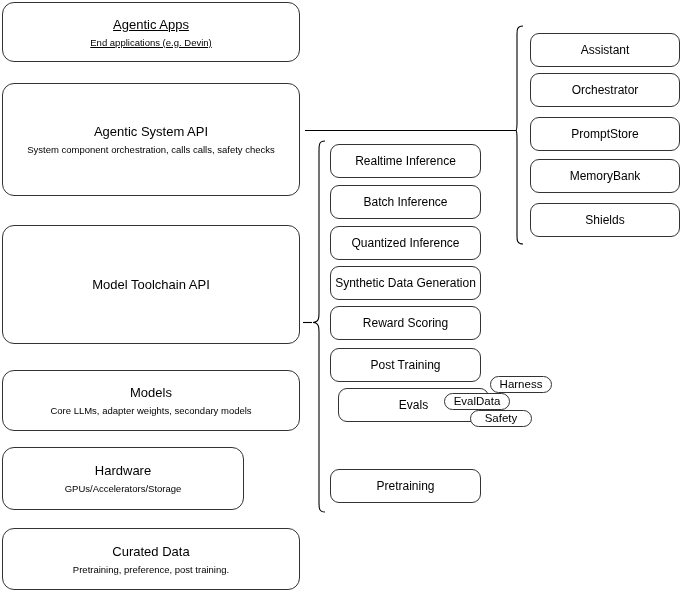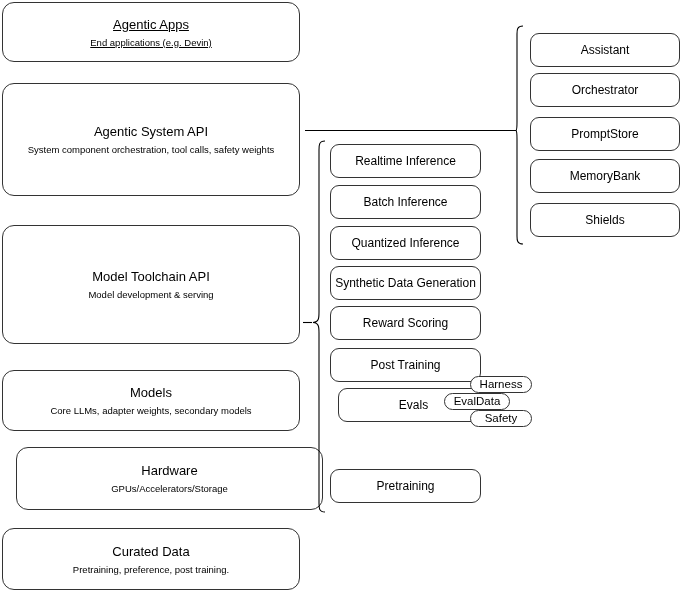--- a/index.html
+++ b/index.html
@@ -97,34 +97,33 @@
 
 <div id="canvas">
 
   <div class="box layer" style="left:2px; top:2px; width:298px; height:60px;text-decoration:underline;">
     <div class="title">Agentic Apps</div>
     <div class="subtitle">End applications (e.g. Devin)</div>
   </div>
 
   <div class="box layer" style="left:2px; top:83px; width:298px; height:113px;">
     <div class="title">Agentic System API</div>
-    <div class="subtitle">System component orchestration, tool calls, safety weights</div>
+    <div class="subtitle">System component orchestration, calls calls, safety checks</div>
   </div>
 
   <div class="box layer" style="left:2px; top:225px; width:298px; height:119px;">
     <div class="title">Model Toolchain API</div>
-    <div class="subtitle">Model development &amp; serving</div>
   </div>
 
   <div class="box layer" style="left:2px; top:370px; width:298px; height:61px;">
     <div class="title">Models</div>
     <div class="subtitle">Core LLMs, adapter weights, secondary models</div>
   </div>
 
-  <div class="box layer" style="left:16px; top:447px; width:307px; height:63px;">
+  <div class="box layer" style="left:2px; top:447px; width:242px; height:63px;">
     <div class="title">Hardware</div>
     <div class="subtitle">GPUs/Accelerators/Storage</div>
   </div>
 
   <div class="box layer" style="left:2px; top:528px; width:298px; height:62px;">
     <div class="title">Curated Data</div>
     <div class="subtitle">Pretraining, preference, post training.</div>
   </div>
 
   <div class="connector" style="left:0; top:0; width:682px; height:591px;">
@@ -175,21 +174,21 @@
   <div class="box chip" style="left:330px; top:348px; width:151px;">
     <div class="label">Post Training</div>
   </div>
   <div class="box chip" style="left:338px; top:388px; width:151px;">
     <div class="label">Evals</div>
   </div>
   <div class="box chip" style="left:330px; top:469px; width:151px;">
     <div class="label">Pretraining</div>
   </div>
 
-  <div class="pill" style="left:470px; top:376px; width:62px;">
+  <div class="pill" style="left:490px; top:376px; width:62px;">
     <div class="label">Harness</div>
   </div>
   <div class="pill" style="left:444px; top:393px; width:66px;">
     <div class="label">EvalData</div>
   </div>
   <div class="pill" style="left:470px; top:410px; width:62px;">
     <div class="label">Safety</div>
   </div>
 
   <div class="box chip" style="left:530px; top:33px; width:150px;align-items:center;">

